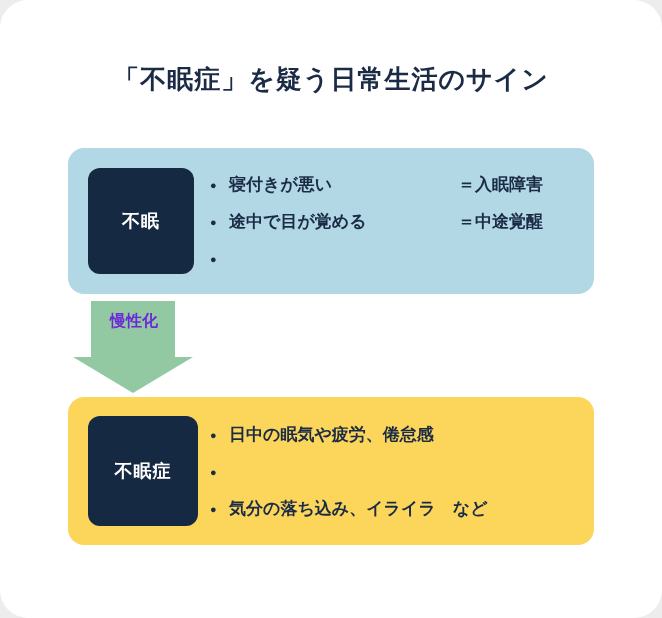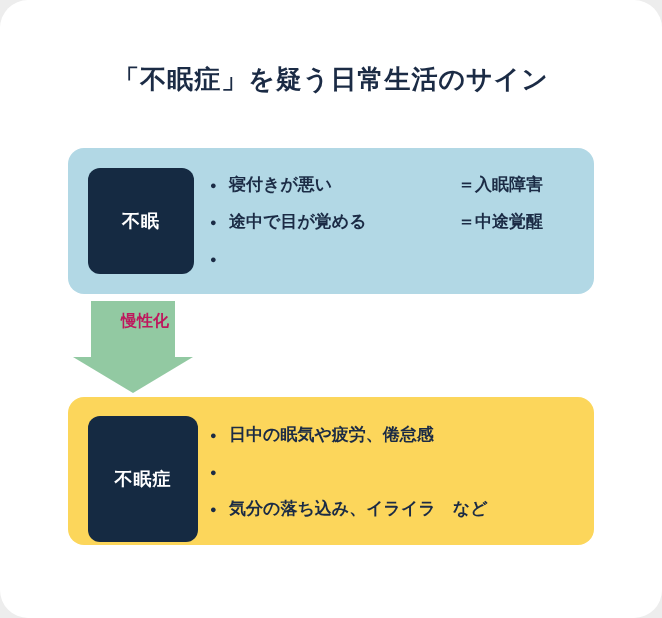--- a/index.html
+++ b/index.html
@@ -60,21 +60,21 @@
     letter-spacing: 1px;
   }
   .acute .label-box {
     top: 20px;
     width: 106px;
     height: 106px;
   }
   .chronic .label-box {
     top: 19px;
     width: 110px;
-    height: 126px;
+    height: 110px;
   }
   .symptom-list {
     position: absolute;
     left: 142px;
     top: 18px;
     right: 14px;
   }
   .chronic .symptom-list {
     top: 19px;
   }
@@ -118,27 +118,27 @@
     left: 0;
     top: 56px;
     width: 0;
     height: 0;
     border-left: 60px solid transparent;
     border-right: 60px solid transparent;
     border-top: 36px solid #92c9a2;
   }
   .arrow-label {
     position: absolute;
-    left: 12px;
+    left: 1px;
     top: 10px;
     width: 120px;
     text-align: center;
     font-size: 16px;
     font-weight: 700;
-    color: #be185d;
+    color: #6d28d9;
   }
 </style>
 </head>
 <body>
 
 <div class="card">
 
   <div class="title">「不眠症」を疑う日常生活のサイン</div>
 
   <div class="panel acute">

